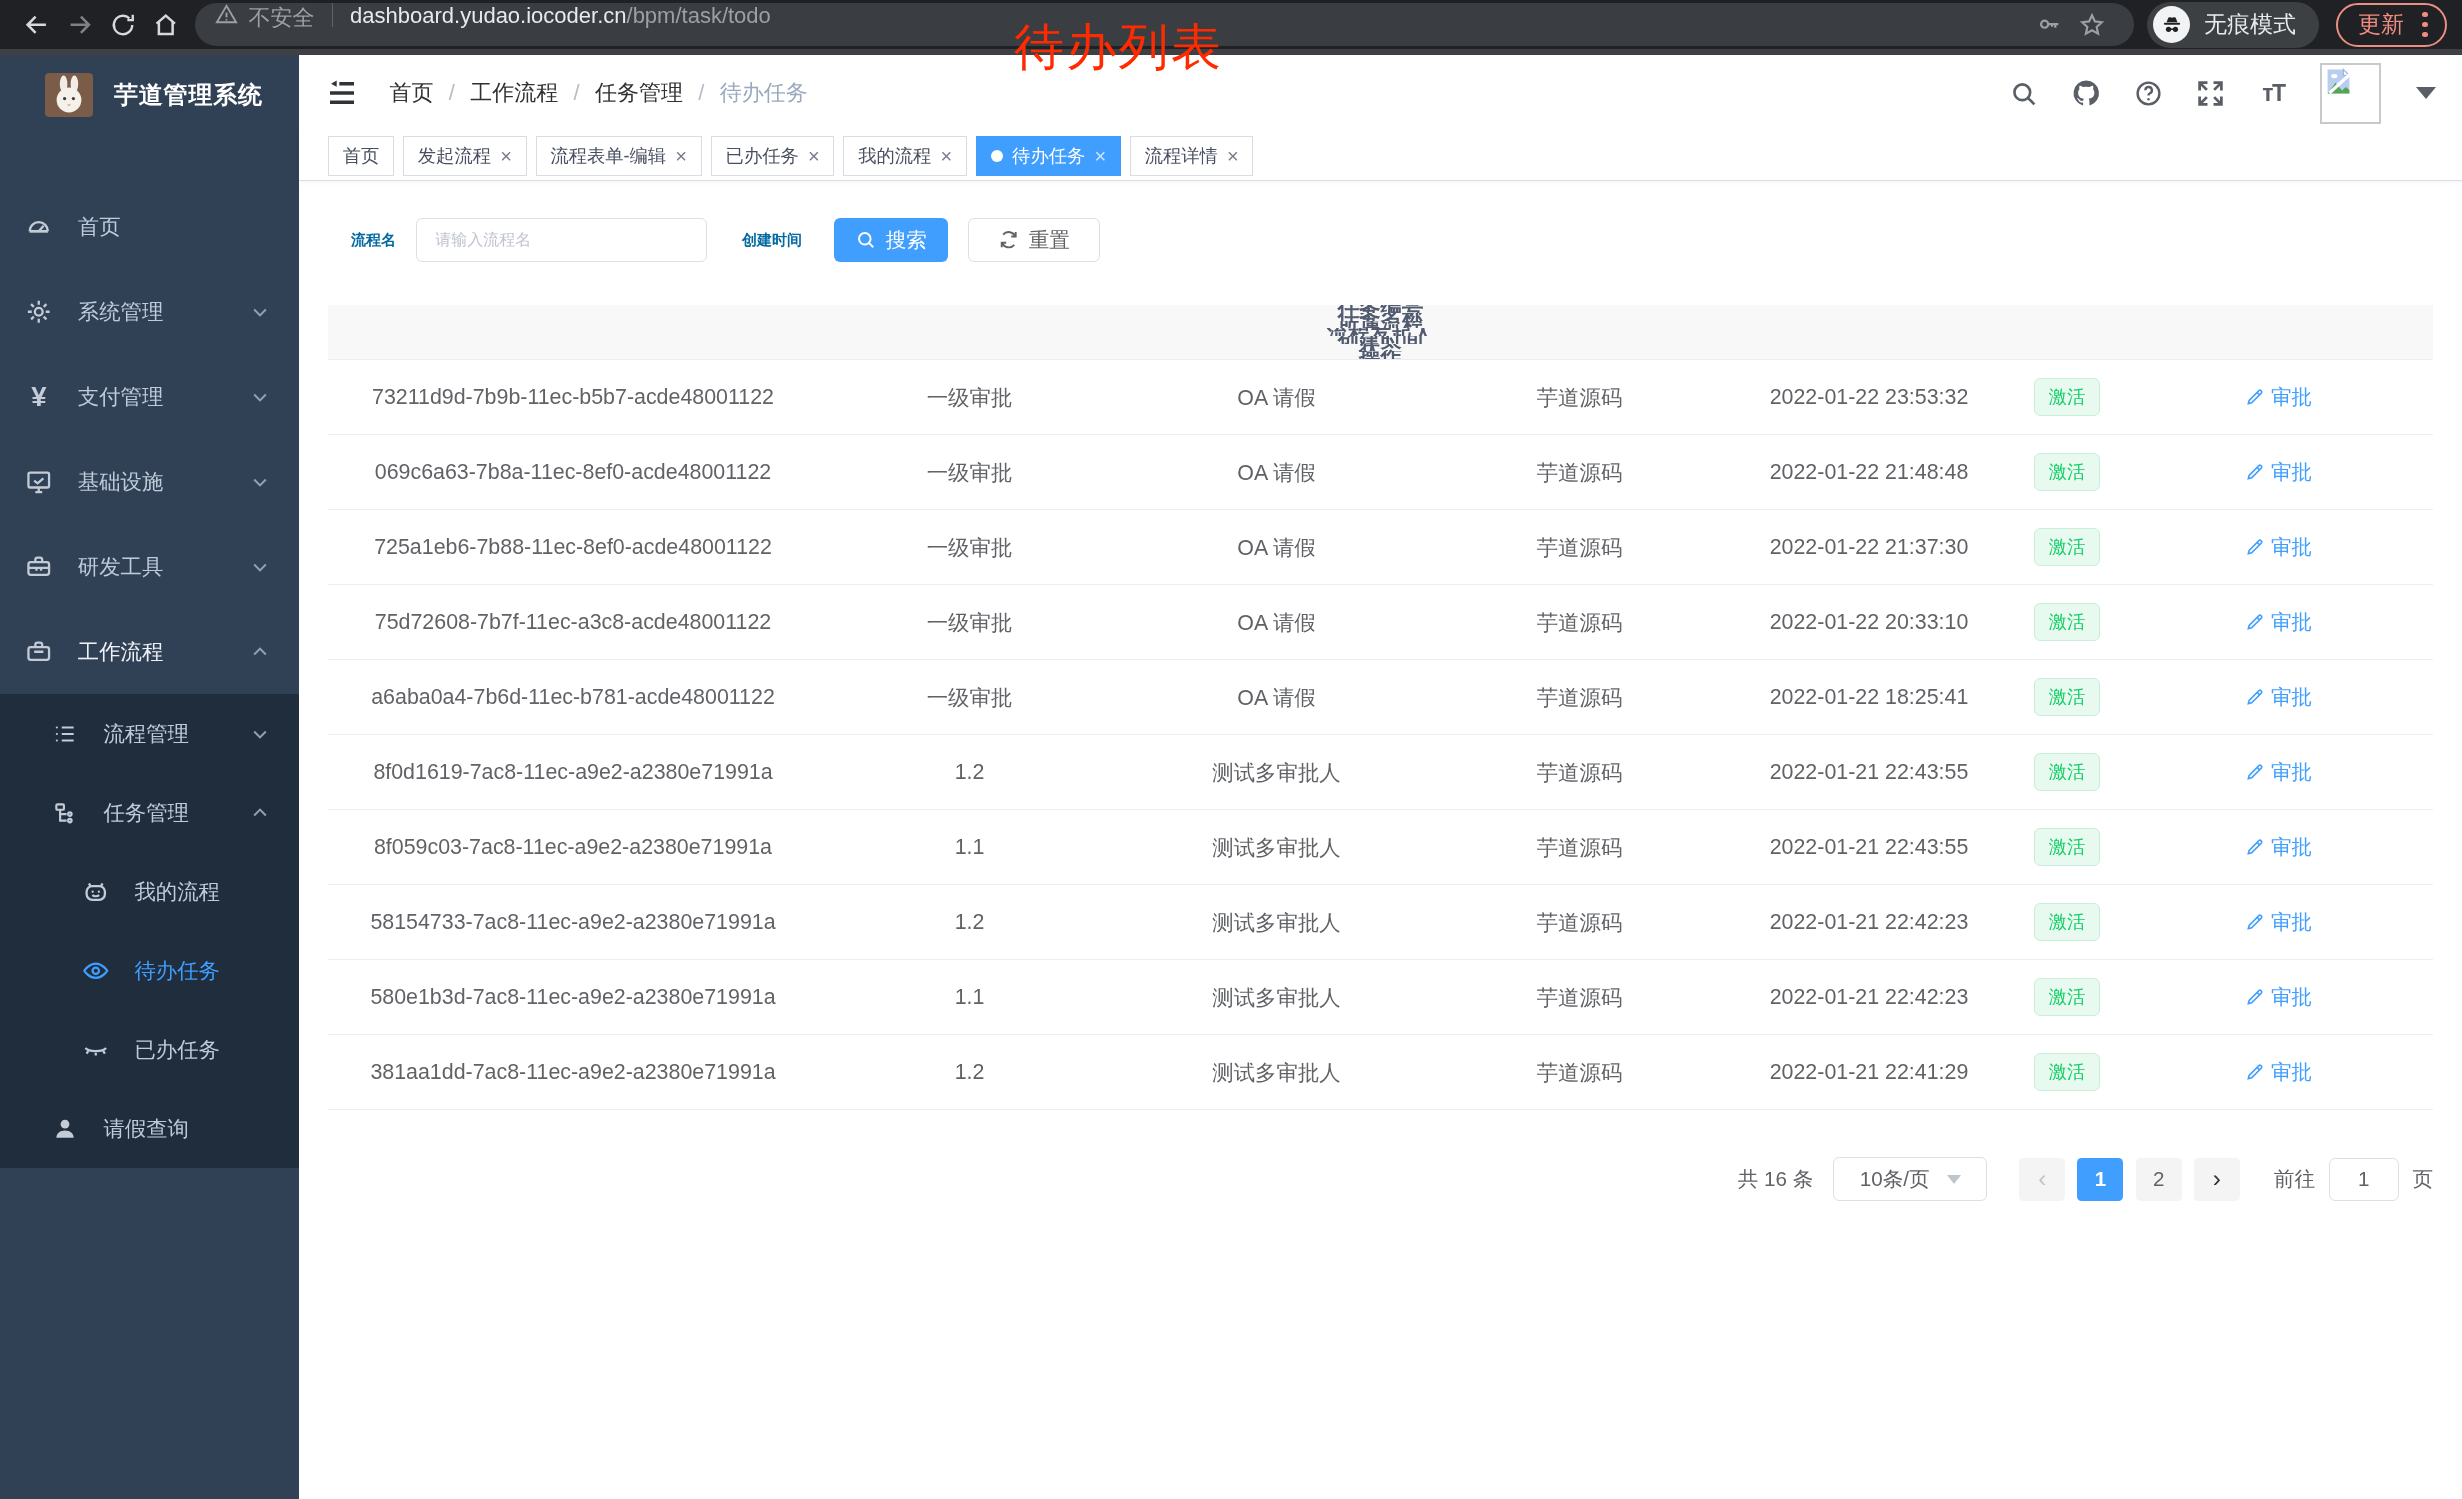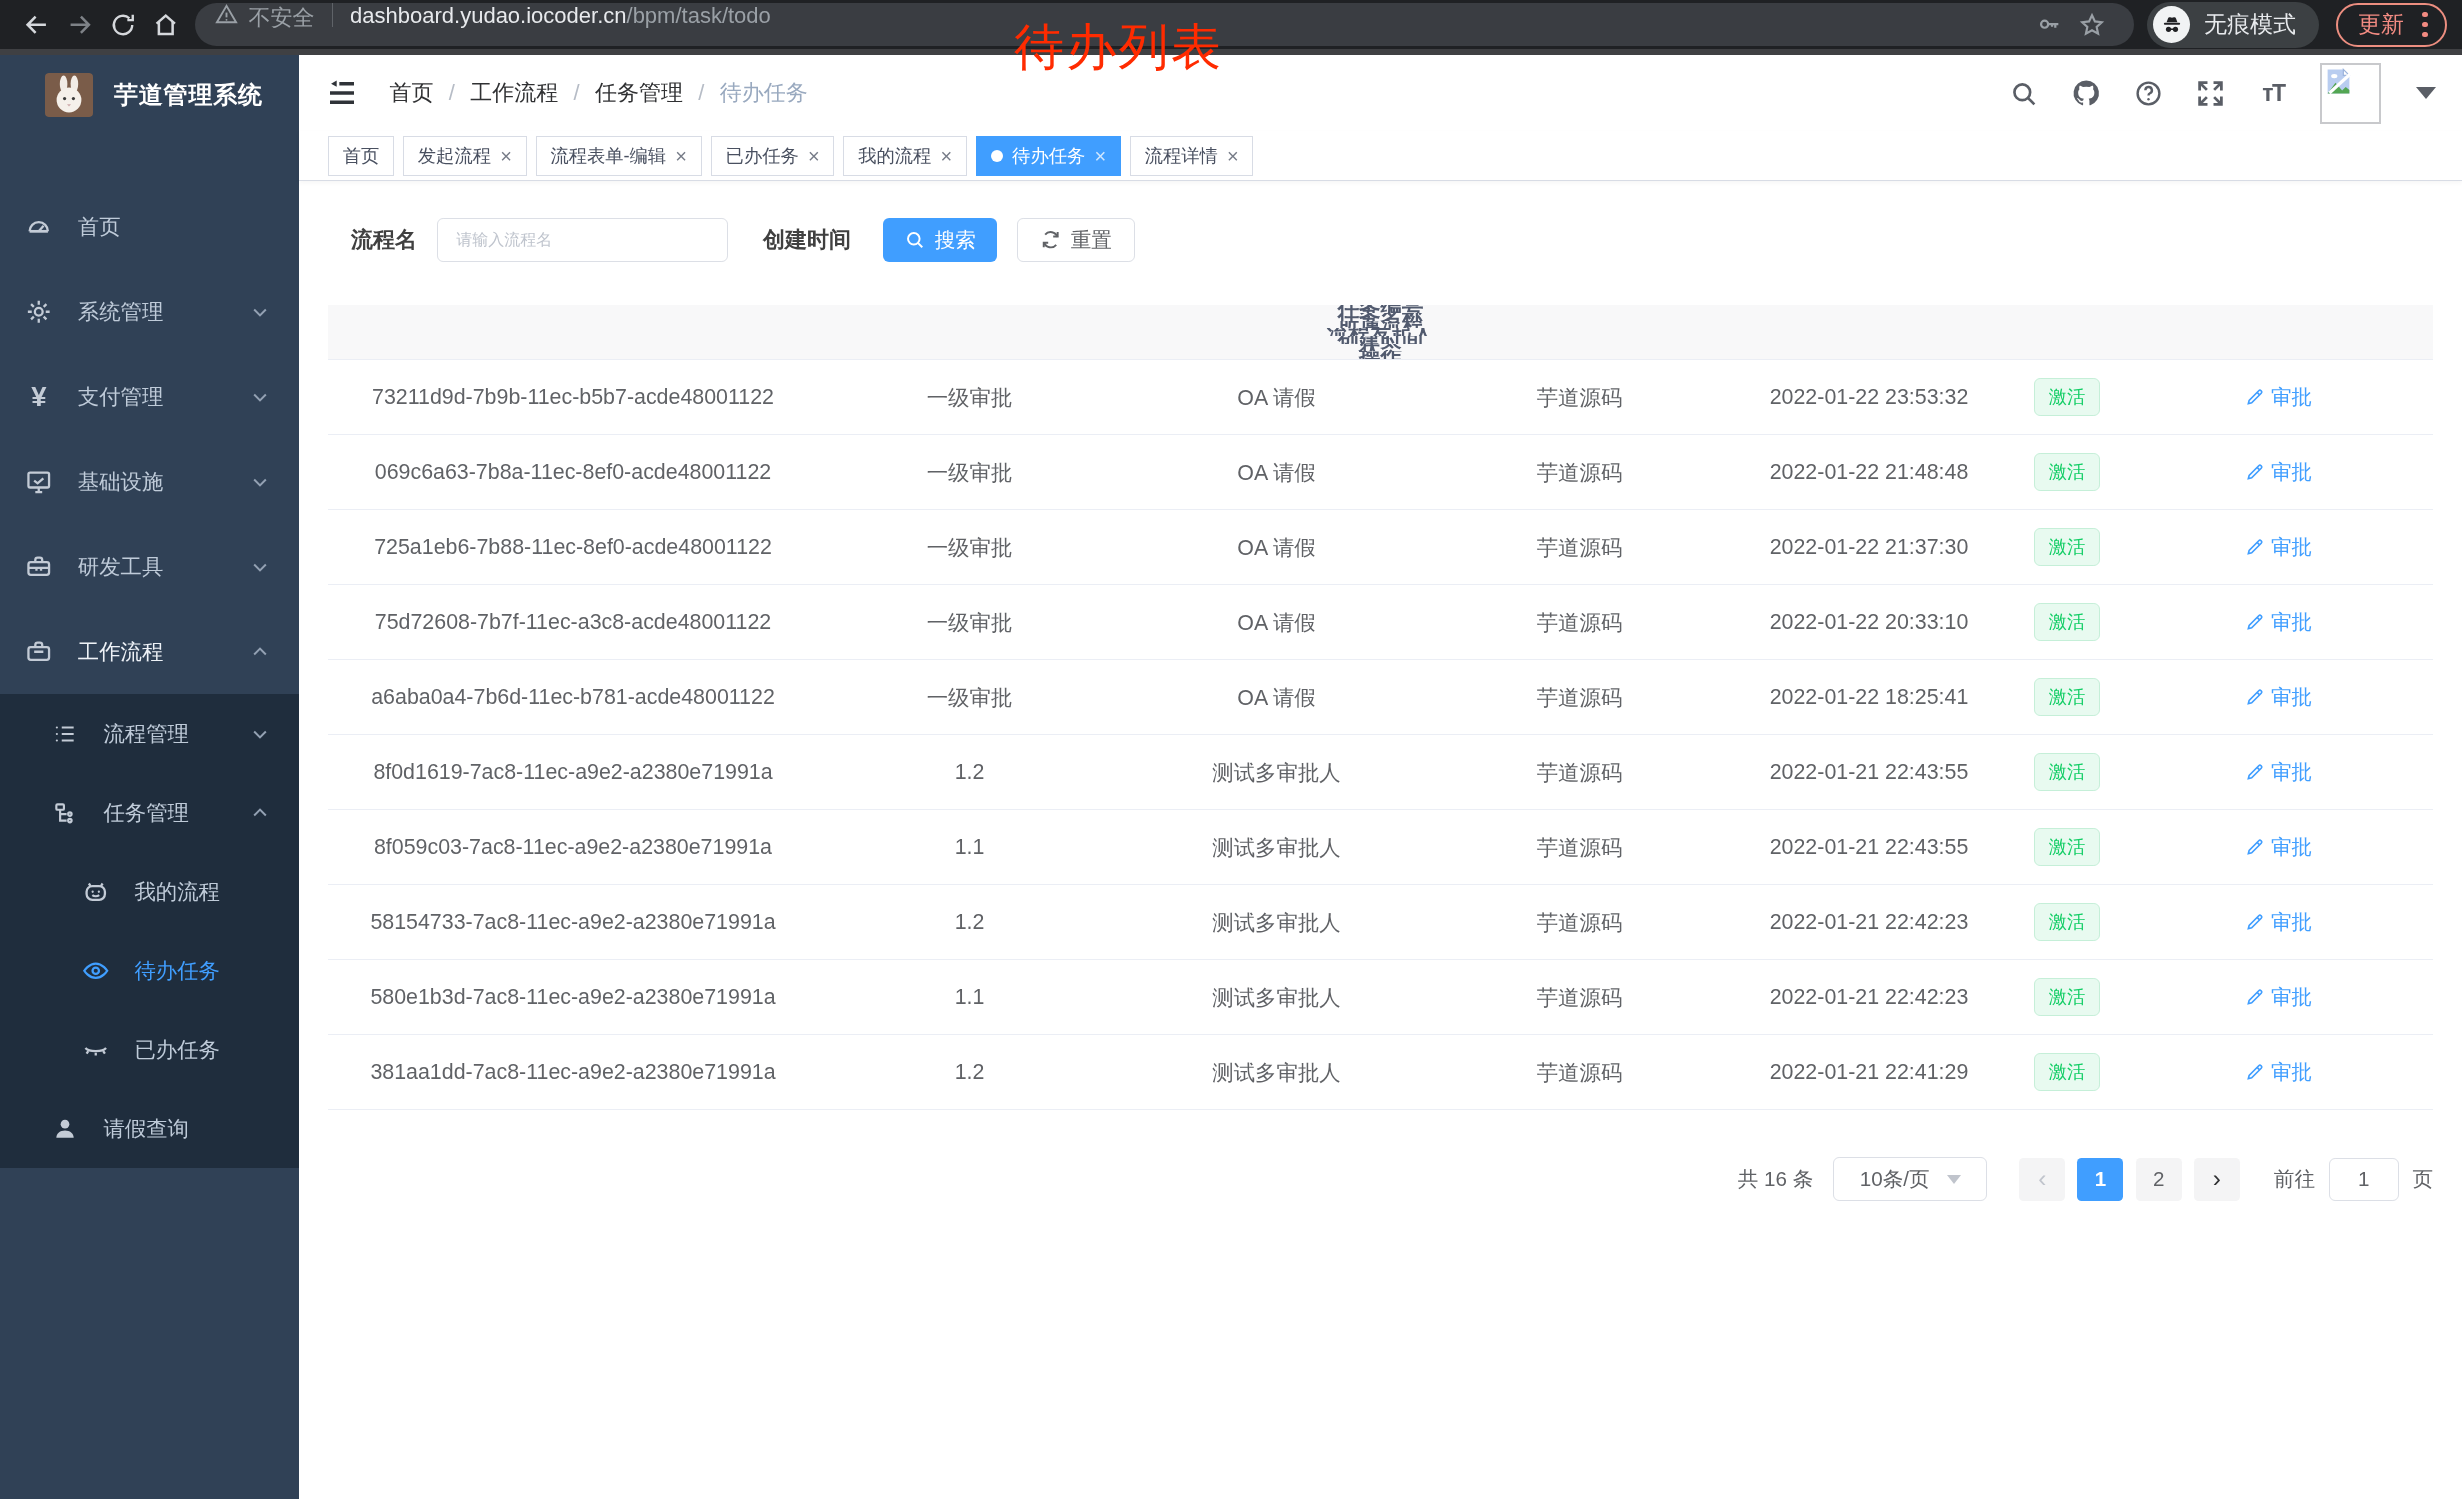--- a/index.html
+++ b/index.html
@@ -72,34 +72,34 @@
     border-bottom:1.5px solid #d8dce5; box-shadow:0 1.5px 4.6px rgba(0,0,0,.04); }
   .tab { height:40px; border:1.5px solid #d8dce5; background:#fff; color:#495060; font-size:18.3px;
     display:flex; align-items:center; padding:0 13.7px; gap:9.2px; cursor:pointer; white-space:nowrap; }
   .tab .tab-dot { width:12.2px; height:12.2px; border-radius:50%; background:#fff; }
   .tab .tab-close { font-size:20px; line-height:1; color:inherit; opacity:.75; }
   .tab.active { background:#409eff; border-color:#409eff; color:#fff; }
 
   
   .content { flex:1; padding:0 29px; overflow:hidden; }
   .filters { display:flex; align-items:center; margin:37px 0 0 23px; }
-  .f-label { font-size:22px; font-weight:700; color:#404040; white-space:nowrap; }
+  .f-label { font-size:15px; font-weight:700; color:#0369a1; white-space:nowrap; }
   .f-input { width:291px; height:44px; border:1.5px solid #dcdfe6; border-radius:6.1px; margin-left:20px;
     font-size:16px; padding:0 18.3px; color:#ec4899; outline:none; font-family:inherit; }
   .f-input::placeholder { color:#bfc4cd; }
   .f-time { margin-left:35px; }
   .daterange { width:360px; height:44px; border:1.5px solid #dcdfe6; border-radius:6.1px; margin-left:20px;
     display:flex; align-items:center; padding:0 15.3px; color:#bfc4cd; font-size:20.6px; cursor:pointer; }
   .daterange .cal { width:24.4px; height:24.4px; color:#c0c4cc; margin-right:12.2px; flex-shrink:0; }
   .dr-ph { flex:1; text-align:center; white-space:nowrap; }
   .dr-sep { color:#606266; padding:0 6.1px; }
   .btn { height:44px; border-radius:6.1px; font-size:20.6px; display:flex; align-items:center; justify-content:center;
     gap:9.2px; cursor:pointer; border:1.5px solid transparent; font-family:inherit; }
   .btn-primary { background:#409eff; color:#fff; width:114px; margin-left:32px; }
-  .btn-plain { background:#fff; color:#606266; border-color:#dcdfe6; width:118px; margin-left:20px; }
+  .btn-plain { background:#fff; color:#606266; border-color:#dcdfe6; width:132px; margin-left:20px; }
   .bicon { width:21.4px; height:21.4px; }
 
   
   .table { margin-top:43px; }
   .thead, .trow { display:flex; align-items:center; }
   .thead { background:#f8f8f9; height:55px; border-bottom:1.5px solid #ebeef5;flex-direction:column; }
   .tcol { text-align:center; font-size:21.4px; color:#606266; overflow:hidden; white-space:nowrap;
     display:flex; align-items:center; justify-content:center; }
   .thead .tcol { color:#515a6e; font-weight:700; }
   .trow { height:75px; border-bottom:1.5px solid #ebeef5;justify-content:flex-end; }

